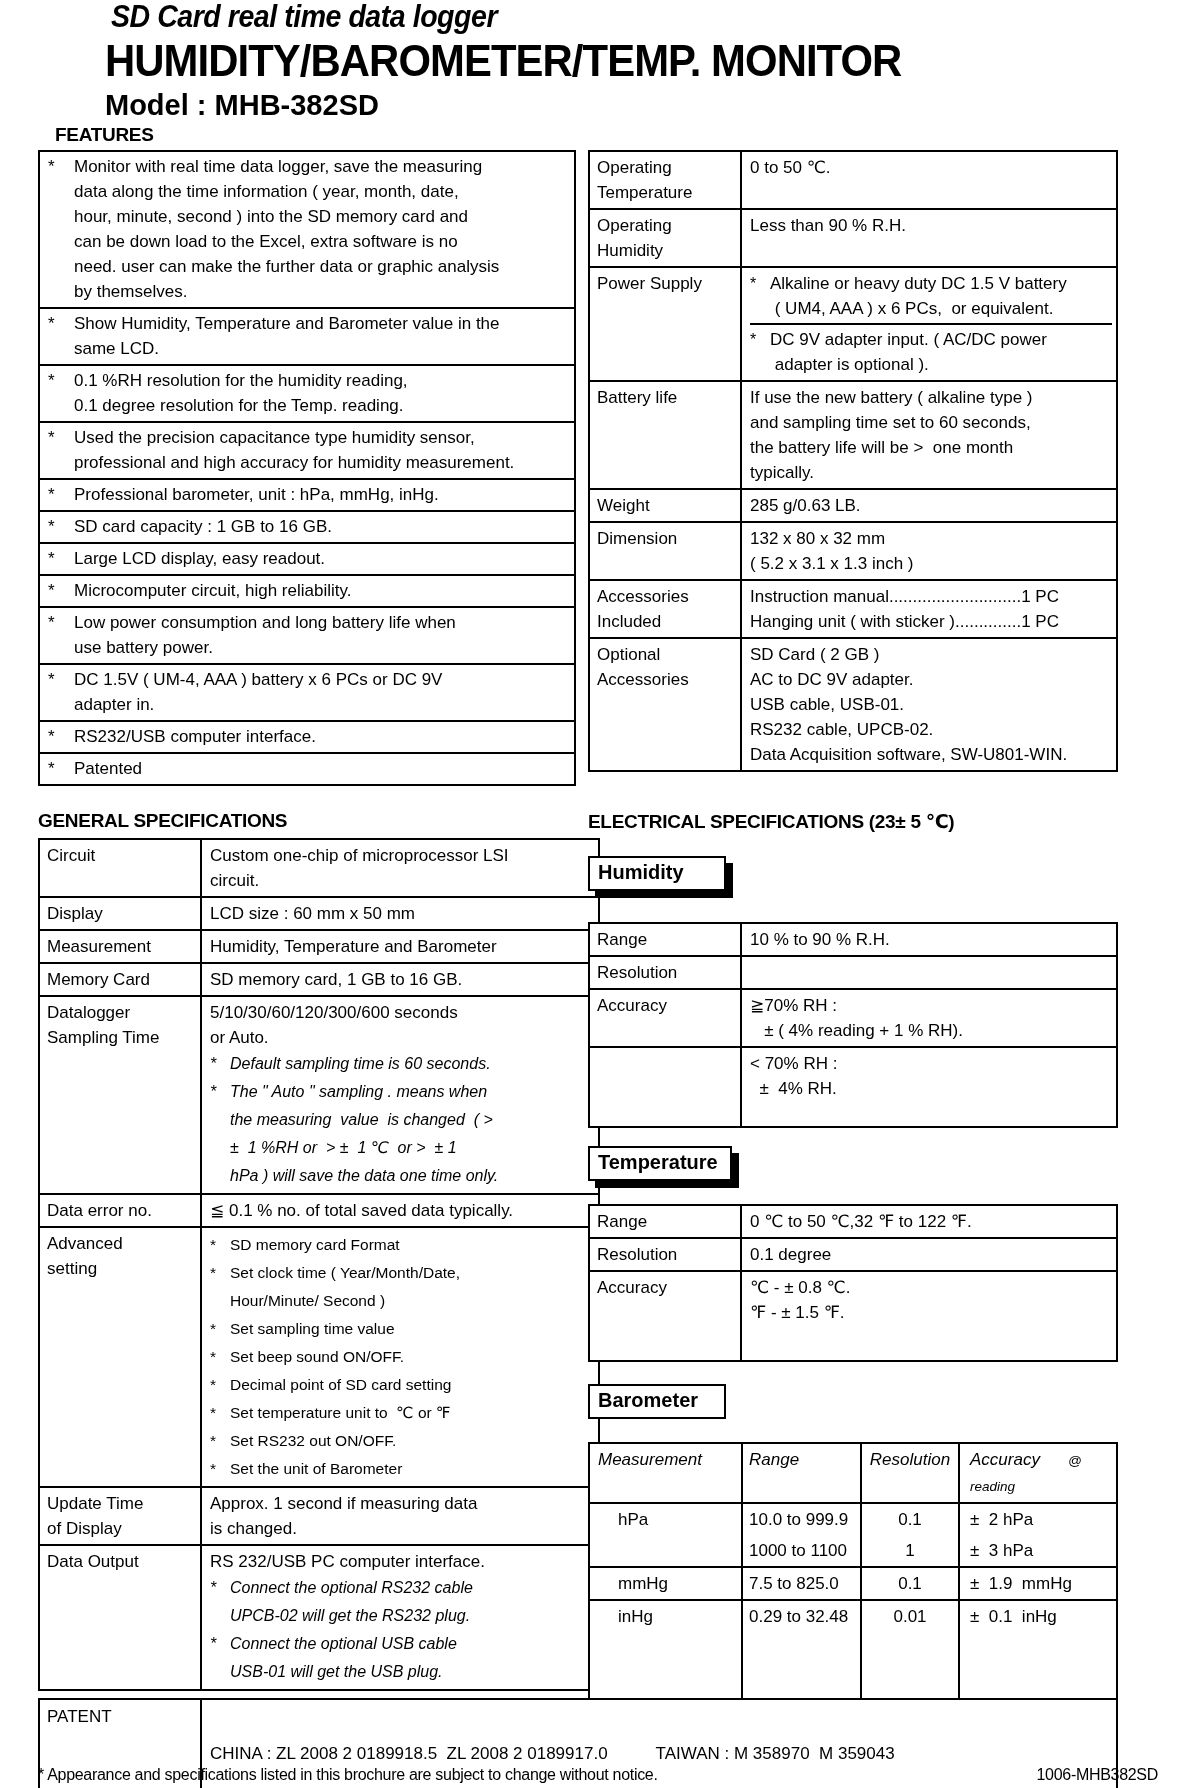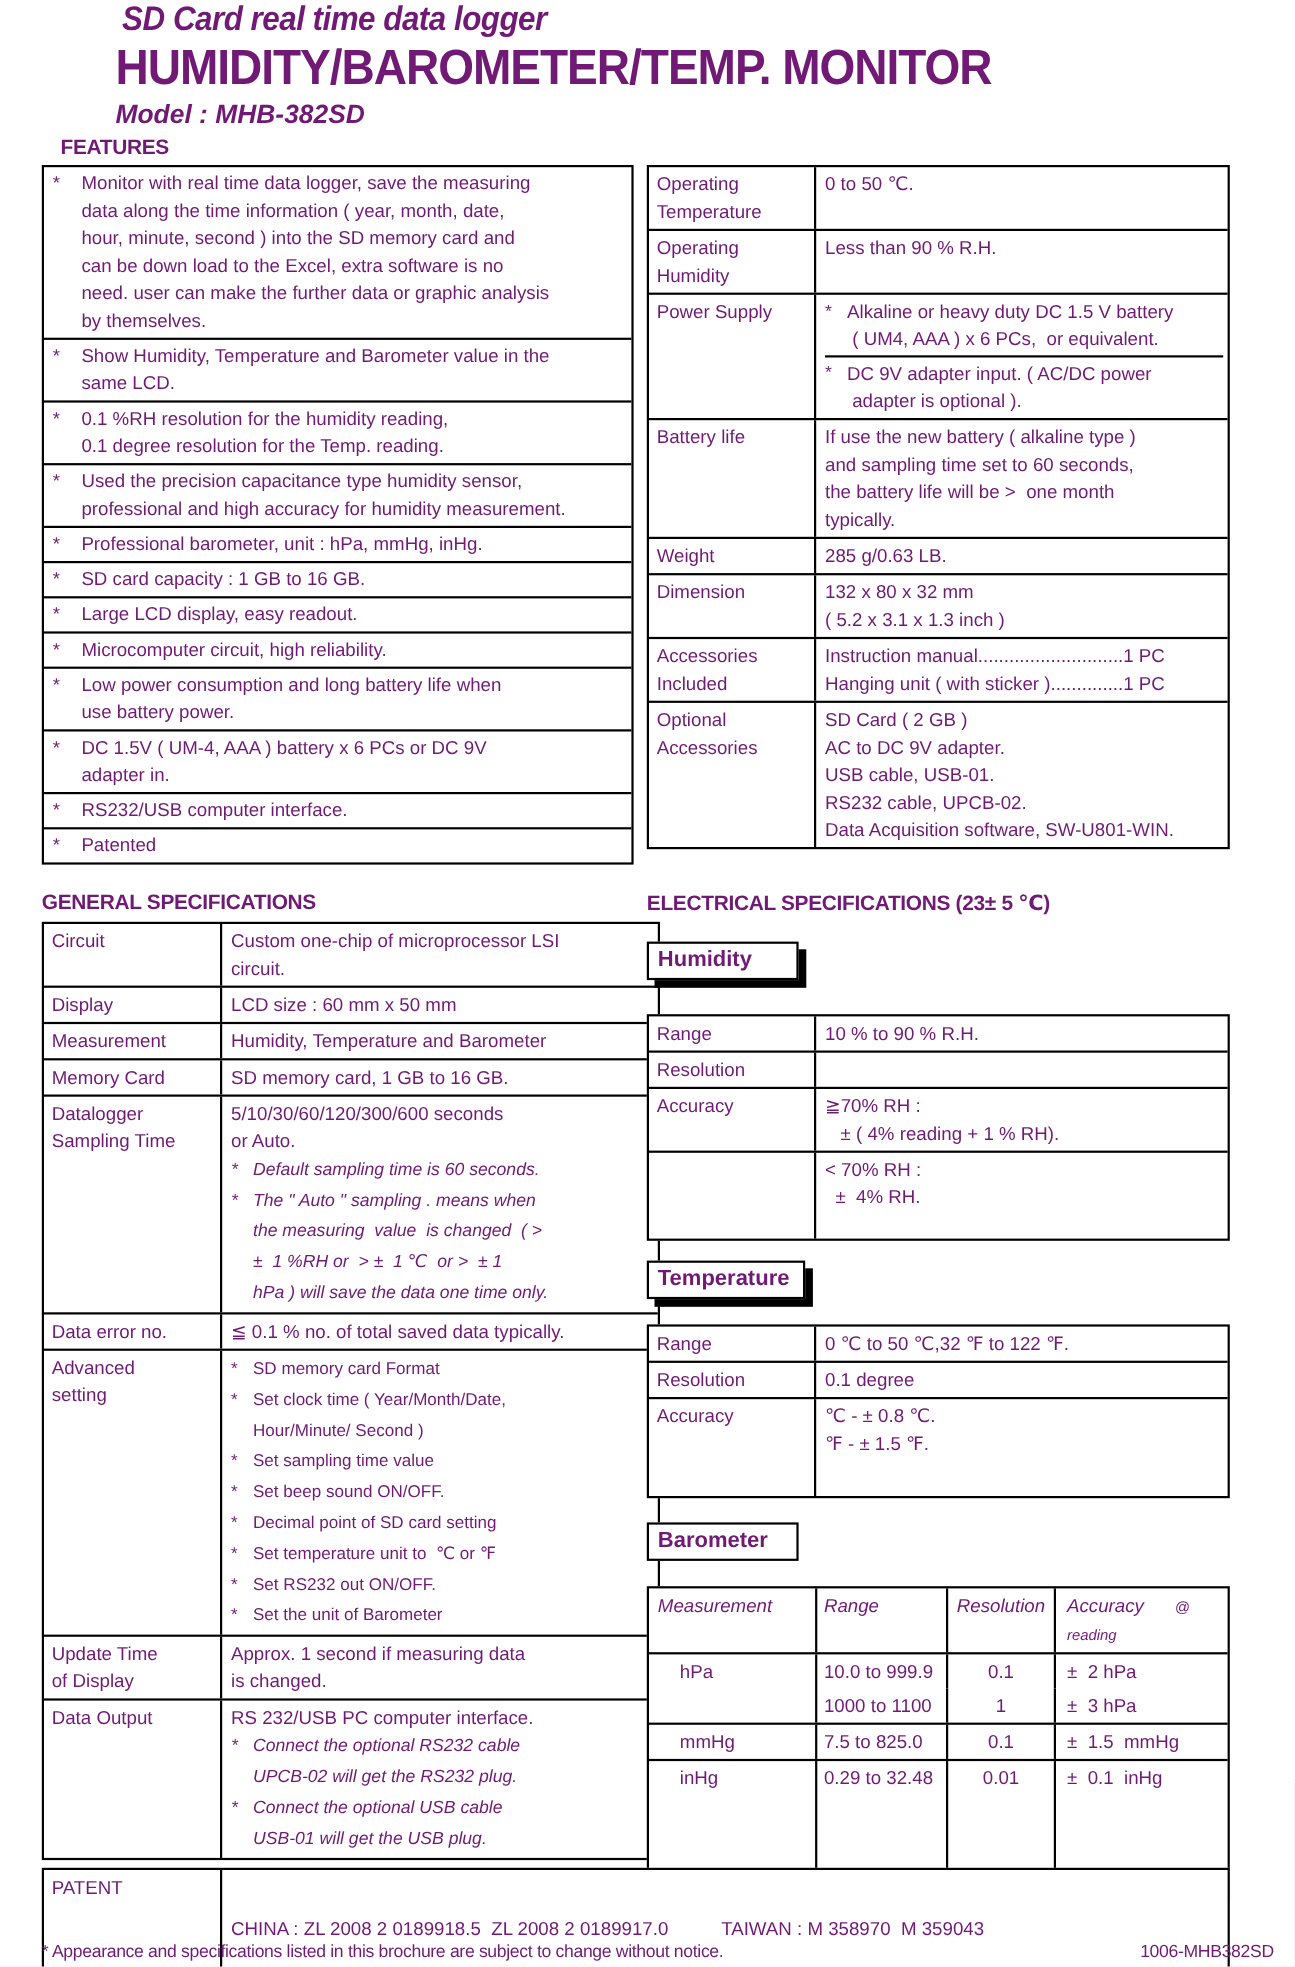--- a/index.html
+++ b/index.html
@@ -1,25 +1,25 @@
 <!DOCTYPE html>
 <html><head>
 <meta charset="utf-8">
 <style>
   html,body{margin:0;padding:0;background:#e8e8e8;}
   .page{position:relative;width:1177px;height:1788px;background:#ffffff;
-        font-family:"Liberation Sans","DejaVu Sans",sans-serif;color:#701a75;overflow:hidden;}
+        font-family:"Liberation Sans","DejaVu Sans",sans-serif;color:#000000;overflow:hidden;}
 
   
   .titleblock{position:absolute;left:105px;top:0px;}
   .subtitle{font-size:31px;font-weight:bold;font-style:italic;letter-spacing:-0.5px;
             transform:scaleX(0.92);transform-origin:left;margin-left:6px;line-height:34px;}
   .title{font-size:45px;font-weight:bold;letter-spacing:-1px;
          transform:scaleX(0.93);transform-origin:left;line-height:50px;margin-top:2px;}
-  .model{font-size:24px;font-weight:bold;line-height:32px;margin-top:3px;font-style:italic;}
+  .model{font-size:29px;font-weight:bold;line-height:32px;margin-top:3px;}
 
   
   .h1{position:absolute;font-size:19px;font-weight:bold;letter-spacing:-0.3px;}
   .features-h{left:55px;top:124px;}
   .gen-h{left:38px;top:810px;}
   .elec-h{left:588px;top:810px;}
 
   
   .secbox{position:absolute;display:inline-block;border:2px solid #000;background:#fff;
           font-size:20px;font-weight:bold;padding:3px 12px 5px 8px;min-width:138px;box-sizing:border-box;}
@@ -813,21 +813,21 @@
           <div class="bsubs">
 
               <div class="bsub">
                 <div class="bcell br">
                   <div class="line">7.5 to 825.0</div>
                 </div>
                 <div class="bcell bres">
                   <div class="line">0.1</div>
                 </div>
                 <div class="bcell bacc">
-                  <div class="line">±  1.5  mmHg</div>
+                  <div class="line">±  1.9  mmHg</div>
                 </div>
               </div>
             </div>
         </div>
 
         <div class="brow" data-tall="baro">
           <div class="bcell bm">
             <div class="line ml">inHg</div>
           </div>
           <div class="bsubs">

